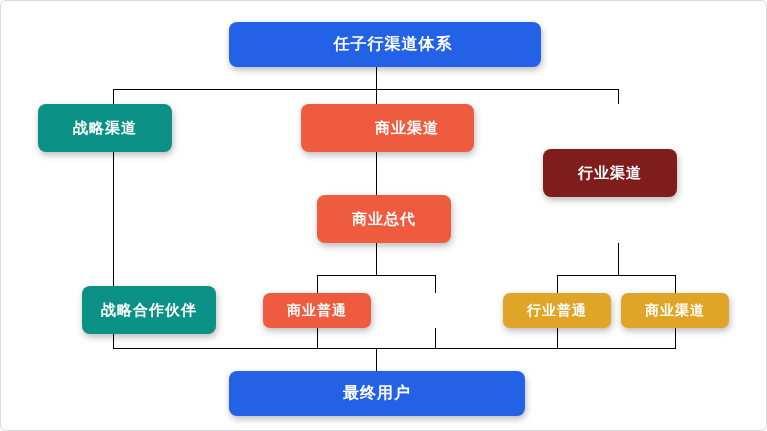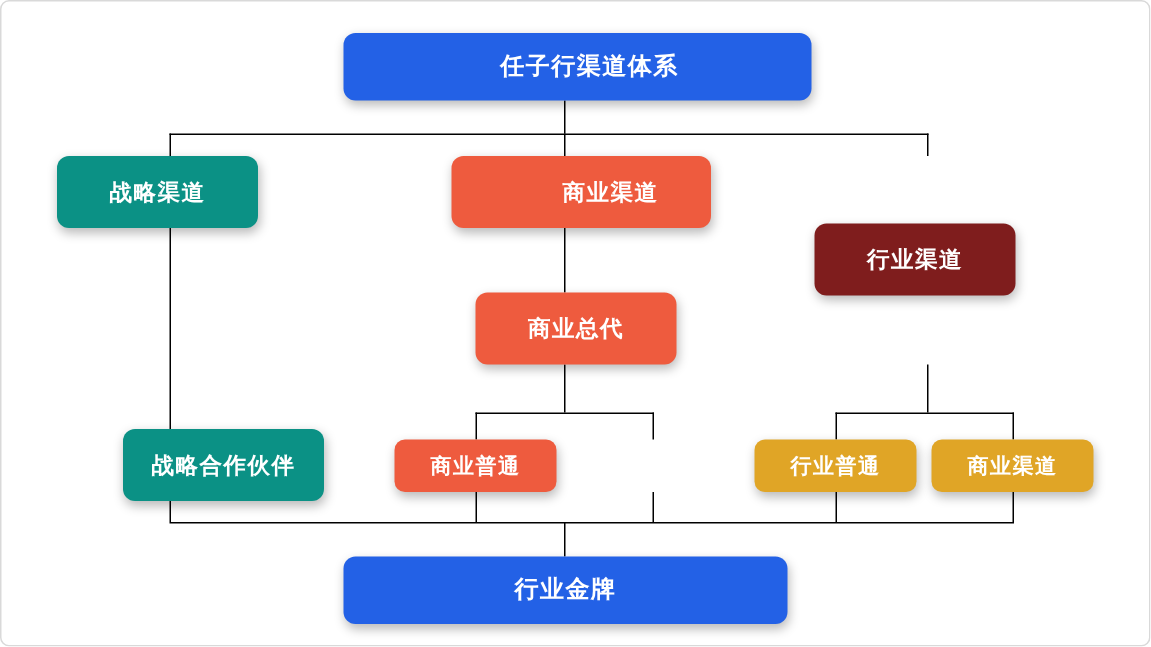--- a/index.html
+++ b/index.html
@@ -87,15 +87,15 @@
 
   <div class="node size-lg" style="left: 37px; top: 285px; background-color: rgb(11, 145, 133); margin-left: 44px;">战略合作伙伴</div>
 
   <div class="node size-sm" style="left: 262px; top: 292px; background-color: rgb(238, 91, 62);">商业普通</div>
 
 
   <div class="node size-sm" style="left: 502px; top: 292px; background-color: rgb(224, 165, 38);">行业普通</div>
 
   <div class="node size-sm" style="left: 620px; top: 292px; background-color: rgb(224, 165, 38);">商业渠道</div>
 
-  <div class="node size-xl" style="left: 228px; top: 370px; background-color: rgb(35, 97, 230);">行业金牌</div>
+  <div class="node size-xl" style="left: 228px; top: 370px; background-color: rgb(35, 97, 230);">最终用户</div>
 
 </div>
 
 </body></html>

